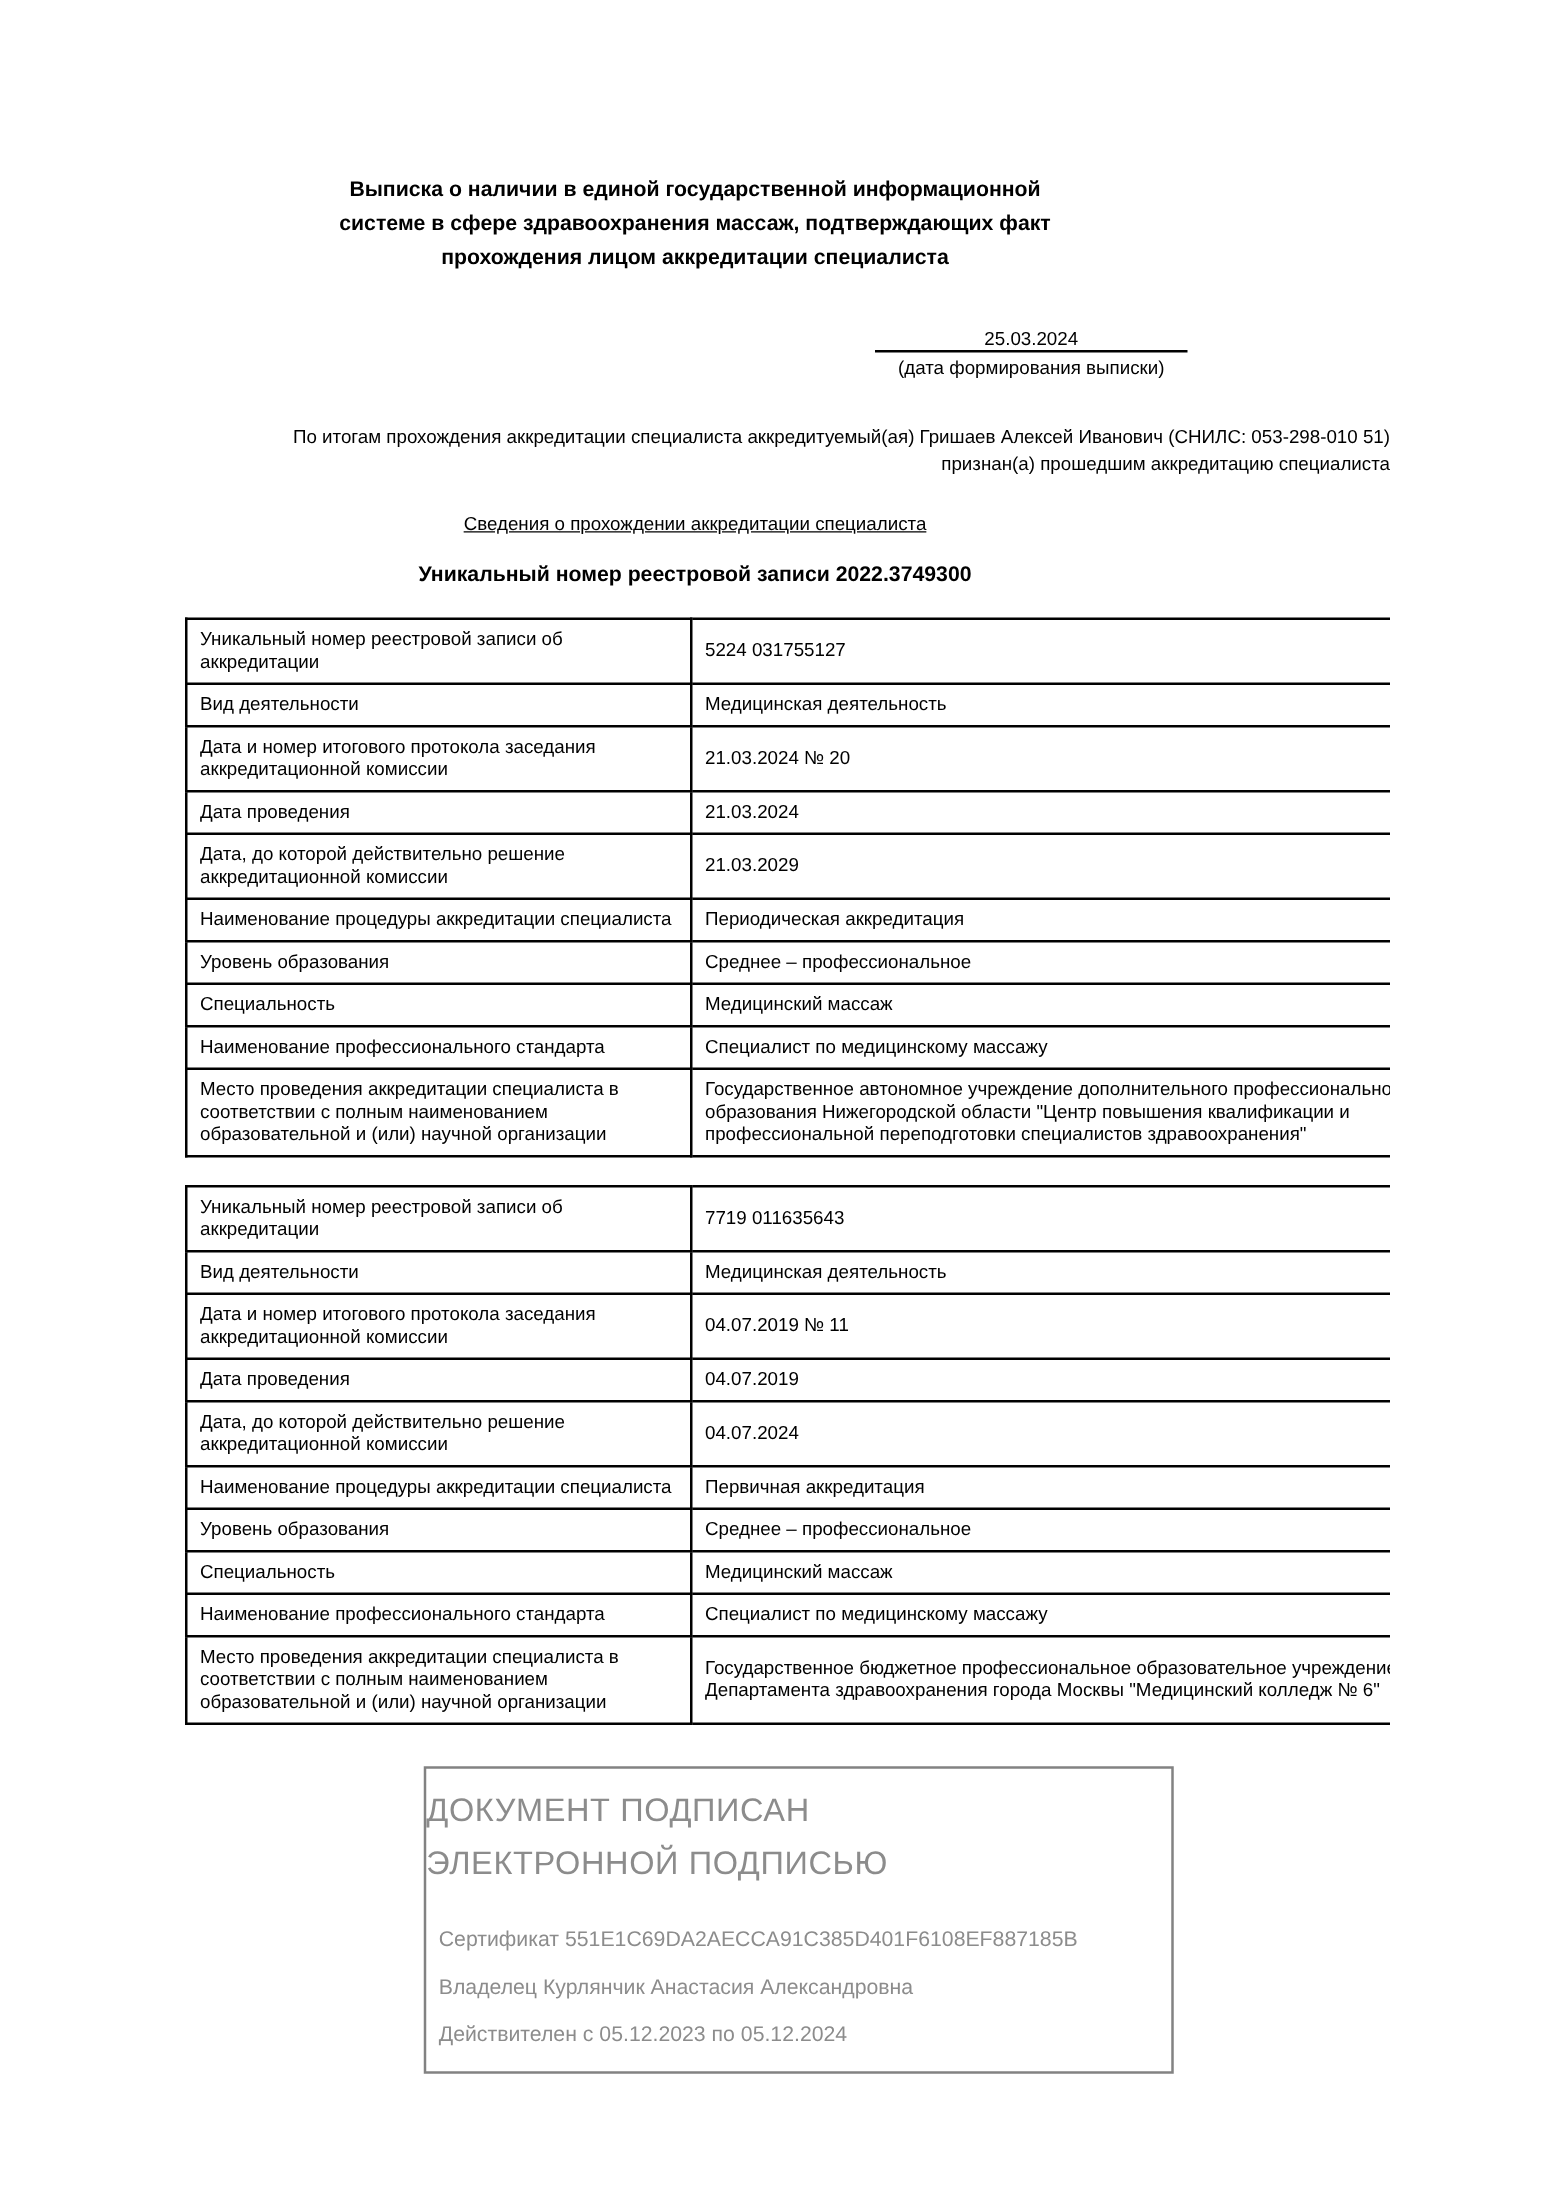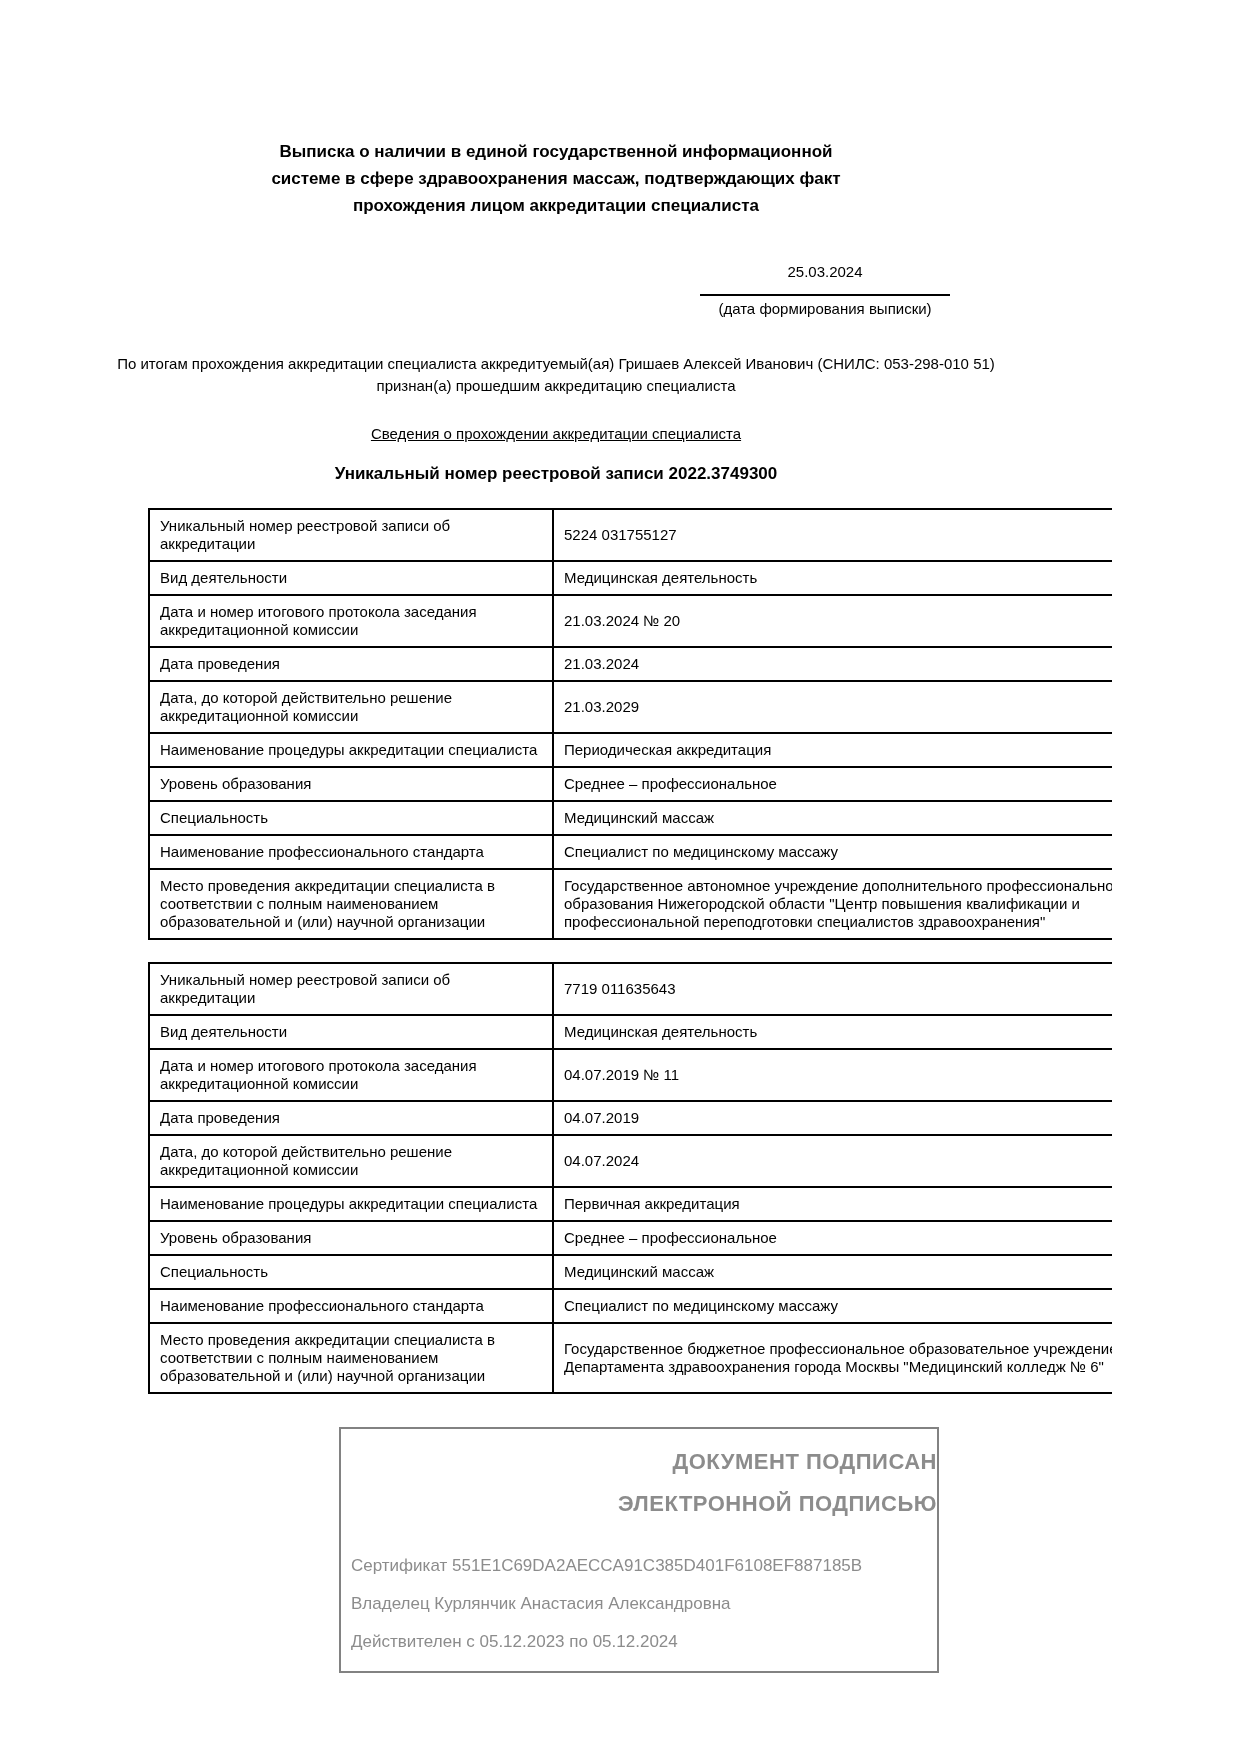--- a/index.html
+++ b/index.html
@@ -8,23 +8,23 @@
     width:1112px; height:1755px;
     background:#ffffff;
     color:#000000;
     font-family:"Liberation Sans", sans-serif;
     overflow:hidden;
     box-sizing:border-box;
     padding-top:138px;
   }
   .title { text-align:center; font-weight:bold; font-size:17px; line-height:27px; }
   .date-block { width:250px; margin:44px 0 0 700px; text-align:center; font-size:15px; }
-  .date-value { display:block; padding:0 0 14px 0; border-bottom:2px solid #000; }
+  .date-value { display:block; padding:0 0 0 0; border-bottom:2px solid #000; }
   .date-caption { padding-top:4px; }
-  .intro { margin-top:36px; text-align:center; font-size:15px; line-height:22px; }
+  .intro { margin-top:36px; text-align:right; font-size:15px; line-height:22px; }
   .subtitle { margin-top:28px; text-align:center; font-size:15px; text-decoration:underline; }
   .record-heading { margin-top:22px; text-align:center; font-weight:bold; font-size:17px; }
   table.doc-table {
     width:957px; margin:24px 0 0 148px;
     border-collapse:collapse; table-layout:fixed;
     font-size:15px;
     padding-left:16px;
   }
   table.doc-table + table.doc-table { margin-top:22px; }
   table.doc-table td {
@@ -36,21 +36,21 @@
   }
   td.col-label { width:382px; }
   td.col-value { width:575px; }
   .signature-box {
     width:600px; margin:33px 0 0 339px;
     border:2px solid #828282;
     color:#8c8c8c;
     box-sizing:border-box;
     padding:12px 0 10px 0;
   }
-  .sig-head { text-align:right; font-size:22px; line-height:42px; letter-spacing:0.5px;font-weight:bold; }
+  .sig-head { text-align:left; font-size:26px; line-height:42px; letter-spacing:0.5px; }
   .sig-details { margin-top:22px; padding-left:10px; font-size:17px; line-height:38px; }
 </style>
 </head>
 <body>
 
 <div class="page">
 
   <div class="title">
     <div>Выписка о наличии в единой государственной информационной</div>
     <div>системе в сфере здравоохранения массаж, подтверждающих факт</div>

